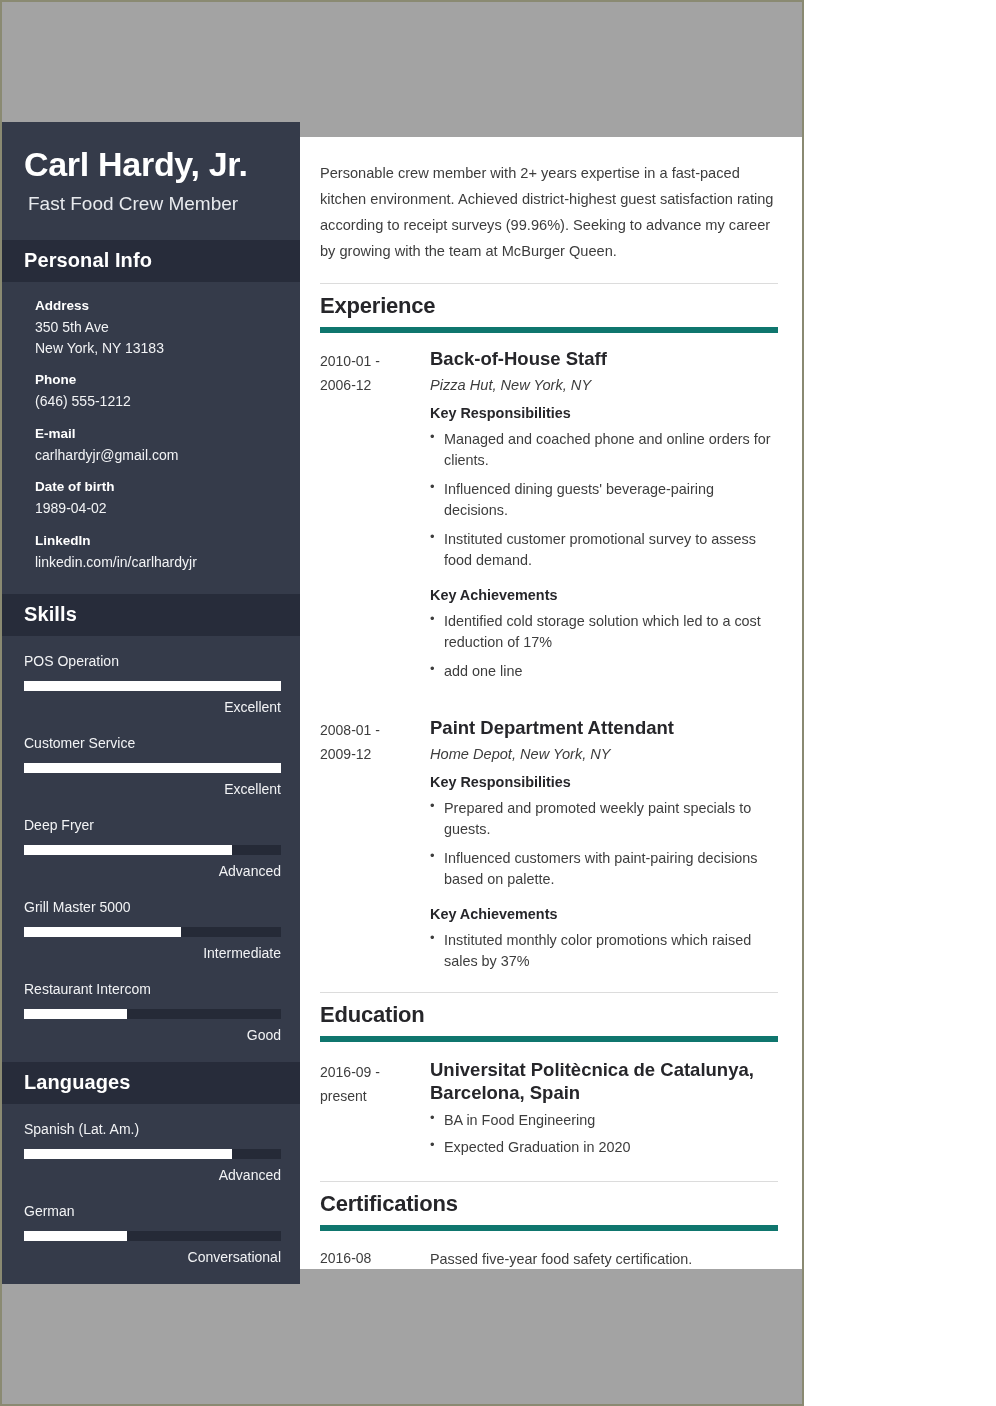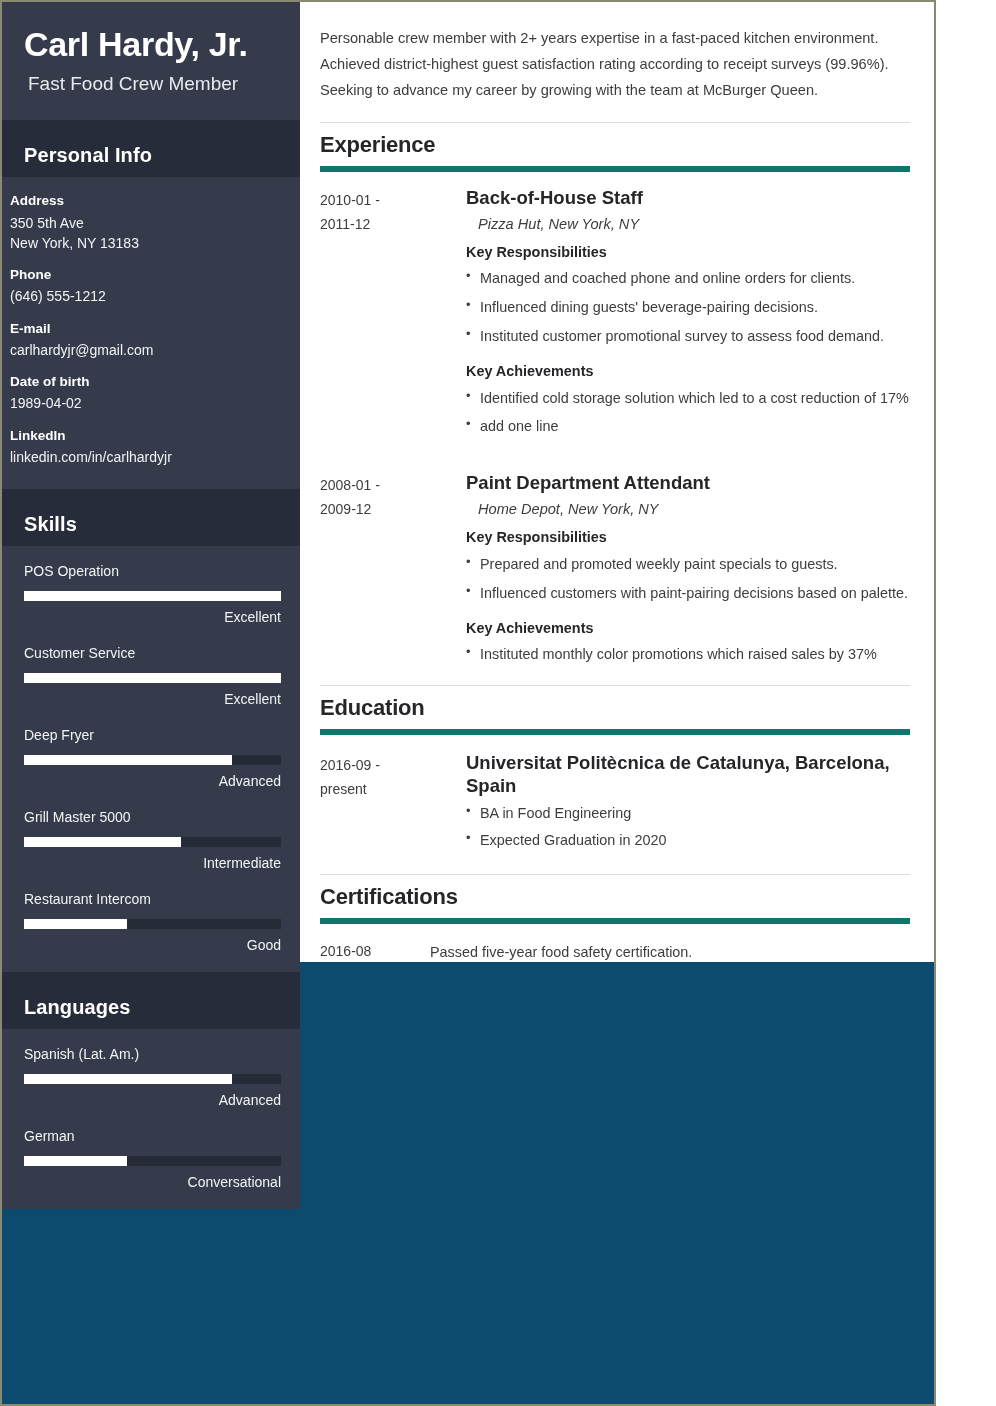--- a/index.html
+++ b/index.html
@@ -11,26 +11,26 @@
     width: 996px;
     height: 1406px;
     font-family: "Liberation Sans", sans-serif;
     -webkit-font-smoothing: antialiased;
   }
 
   
   .resume-page {
     position: relative;
     box-sizing: border-box;
-    width: 936px;
+    width: 804px;
     height: 1406px;
-    background: #0c4a6e;
+    background: #a3a3a3;
     border: 2px solid #8a8a72;
     display: flex;
-    align-items: flex-start;
+    align-items: center;
     overflow: hidden;
   }
 
   
   .sidebar {
     box-sizing: border-box;
     width: 298px;
     flex: 0 0 298px;
     background: #353b4a;
     color: #ffffff;
@@ -52,32 +52,32 @@
   .job-title {
     font-size: 19px;
     font-weight: normal;
     color: #e8eaee;
     margin: 4px;
     line-height: 1.2;
   }
 
   .section-band {
     background: #272c3a;
-    padding: 24px 22px 10px 22px;
+    padding: 9px 22px 10px 22px;
   }
   .section-band h2 {
     margin: 0;
     font-size: 20px;
     font-weight: bold;
     color: #ffffff;
     letter-spacing: 0.1px;
   }
 
   .sidebar-body {
-    padding: 14px 20px 10px 8px;
+    padding: 14px 20px 10px 33px;
     border-radius: 31px;
   }
 
   .info-item { margin-bottom: 12px; }
   .info-label {
     font-size: 13.5px;
     font-weight: bold;
     color: #ffffff;
     line-height: 1.5;
     margin-bottom: 1px;
@@ -146,21 +146,20 @@
     padding: 9px 0 8px 0;
     border-top: 1px solid #dcdcdc;
     border-bottom: 6px solid #0f766e;
     letter-spacing: -0.2px;
   }
 
   .entry {
     display: flex;
     align-items: flex-start;
     padding-top: 14px;
-    gap: 36px;
   }
   .entry-date {
     flex: 0 0 110px;
     width: 110px;
     font-size: 14px;
     color: #3d3d3d;
     line-height: 1.72;
     padding-top: 2px;
   }
   .entry-body { flex: 1 1 auto; min-width: 0; }
@@ -169,21 +168,21 @@
     font-size: 18.5px;
     font-weight: bold;
     color: #26262a;
     margin: 0 0 6px 0;
     line-height: 1.25;
   }
   .entry-org {
     font-size: 14.6px;
     font-style: italic;
     color: #3d3d3d;
-    margin: 0 0 9px 12px;
+    margin: 0 0 9px 0;
     line-height: 1.3;
   }
   .sub-head {
     font-size: 14.4px;
     font-weight: bold;
     color: #26262a;
     margin: 0 0 6px 0;
     line-height: 1.35;
   }
   ul.bullets {
@@ -352,21 +351,21 @@
   <main class="main">
 
     <p class="summary">Personable crew member with 2+ years expertise in a fast-paced kitchen environment. Achieved district-highest guest satisfaction rating according to receipt surveys (99.96%). Seeking to advance my career by growing with the team at McBurger Queen.</p>
 
     <section class="main-section">
       <h2 class="main-section-title">Experience</h2>
 
       <div class="entry experience">
         <div class="entry-date">
           <div>2010-01 -</div>
-          <div>2011-12</div>
+          <div>2006-12</div>
         </div>
         <div class="entry-body">
           <h3 class="entry-title">Back-of-House Staff</h3>
           <div class="entry-org">Pizza Hut, New York, NY</div>
           <div class="sub-head">Key Responsibilities</div>
           <ul class="bullets">
             <li>Managed and coached phone and online orders for clients.</li>
             <li>Influenced dining guests' beverage-pairing decisions.</li>
             <li>Instituted customer promotional survey to assess food demand.</li>
           </ul>

